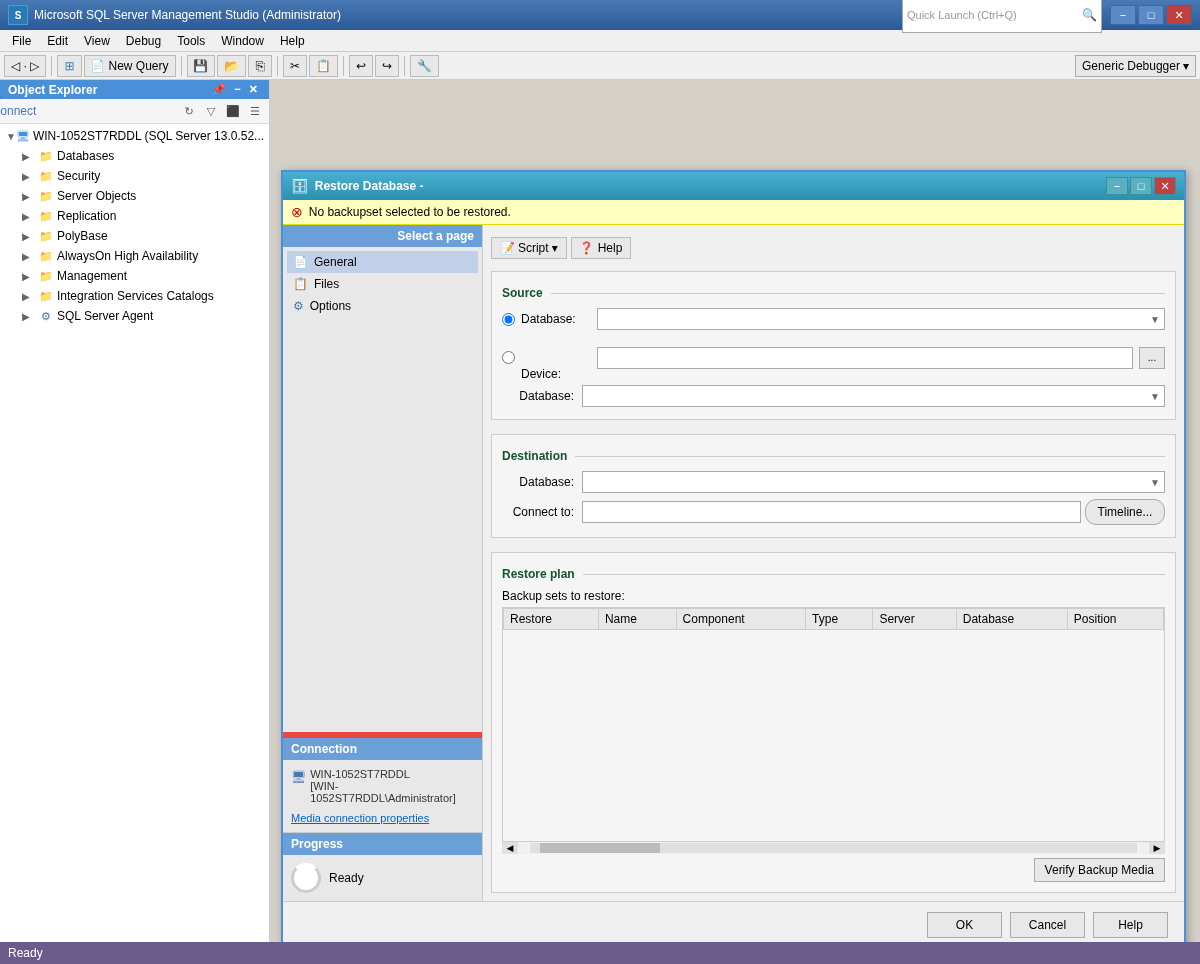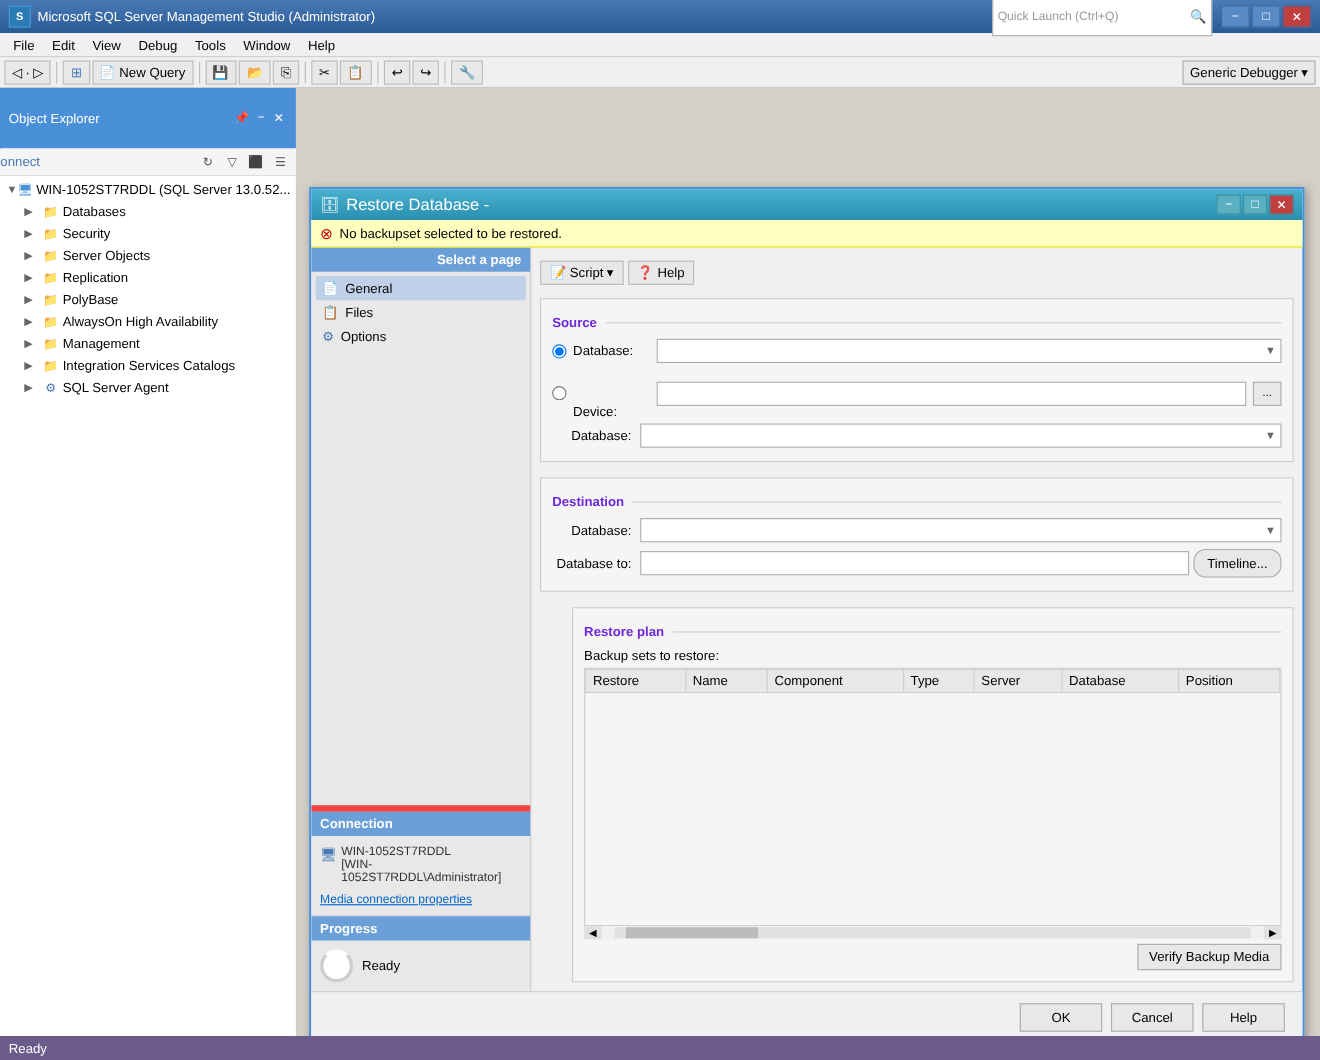--- a/index.html
+++ b/index.html
@@ -47,23 +47,23 @@
 
     
     .main-content { display: flex; height: calc(964px - 80px); }
 
     
     .object-explorer {
       width: 270px; background: white; border-right: 1px solid #ccc;
       display: flex; flex-direction: column;
     }
     .oe-header {
-      background: #4a90d9; color: white; padding: 20px 8px;
+      background: #4a90d9; color: white; padding: 2px 8px;
       display: flex; align-items: center; justify-content: space-between;
-      font-weight: normal; font-size: 12px;
+      font-weight: bold; font-size: 12px;
     }
     .oe-header-controls { display: flex; gap: 2px; }
     .oe-header-btn { color: white; cursor: pointer; padding: 1px 3px; font-size: 11px; }
     .oe-toolbar {
       background: #f5f5f5; padding: 2px 4px; display: flex; align-items: center;
       border-bottom: 1px solid #ddd; gap: 2px;
     }
     .oe-toolbar-btn {
       width: 20px; height: 20px; display: flex; align-items: center;
       justify-content: center; cursor: pointer; border: 1px solid transparent;
@@ -89,21 +89,21 @@
       background: #f0f0f0; border: 2px solid #4a90d9;
       display: flex; flex-direction: column;
       box-shadow: 2px 2px 8px rgba(0,0,0,0.3);
     }
     .dialog-title-bar {
       background: linear-gradient(to bottom, #4ab0d0, #2a90b0);
       height: 28px; display: flex; align-items: center;
       padding: 0 8px; color: white;
     }
     .dialog-title-icon { margin-right: 6px; font-size: 14px; }
-    .dialog-title-text { flex: 1; font-weight: normal; font-size: 15px; }
+    .dialog-title-text { flex: 1; font-weight: bold; font-size: 12px; }
     .dialog-title-controls { display: flex; gap: 2px; }
     .dialog-title-btn {
       width: 22px; height: 18px; background: #5ab0c0; border: 1px solid #3a90a0;
       color: white; cursor: pointer; display: flex; align-items: center; justify-content: center; font-size: 11px;
     }
     .dialog-title-btn.close-btn { background: #c04040; }
 
     .error-bar {
       background: #ffffc0; border-bottom: 1px solid #e0e000;
       padding: 4px 8px; display: flex; align-items: center; gap: 6px;
@@ -160,21 +160,21 @@
     .field-browse {
       width: 26px; height: 22px; border: 1px solid #aaa; background: #e8e8e8;
       display: flex; align-items: center; justify-content: center; cursor: pointer; font-size: 10px;
     }
 
     .radio-row { display: flex; align-items: center; margin-bottom: 4px; gap: 6px; }
     .radio-row input[type=radio] { cursor: pointer; }
 
     
     .section-divider { display: flex; align-items: center; margin: 4px 0 8px 0; }
-    .section-divider-text { font-size: 12px; font-weight: bold; color: #6d28d9; padding-right: 8px; white-space: nowrap; }
+    .section-divider-text { font-size: 12px; font-weight: bold; color: #14532d; padding-right: 8px; white-space: nowrap; }
     .section-divider-line { flex: 1; height: 1px; background: #ccc; }
 
     
     .restore-table { width: 100%; border-collapse: collapse; font-size: 11px; }
     .restore-table th {
       background: #e8e8e8; border: 1px solid #ccc; padding: 3px 6px;
       text-align: left; font-weight: normal; white-space: nowrap;
     }
     .table-container { border: 1px solid #ccc; overflow-x: auto; flex: 1; min-height: 200px; }
     .table-scroll { height: 12px; background: #f0f0f0; display: flex; align-items: center; }
@@ -474,29 +474,29 @@
             <div class="section-divider-line"></div>
           </div>
           <div class="field-row">
             <span class="field-label" style="width:80px;text-align:right;padding-right:8px;">Database:</span>
             <div class="field-dropdown" style="border:1px solid #aaa; background:white; height:22px; flex:1;">
               <span></span>
               <span class="dropdown-arrow">▼</span>
             </div>
           </div>
           <div class="field-row">
-            <span class="field-label" style="width:80px;text-align:right;padding-right:8px;">Database to:</span>
+            <span class="field-label" style="width:80px;text-align:right;padding-right:8px;">Connect to:</span>
             <input type="text" class="field-input" style="flex: 1 1 0%;">
             <button class="footer-btn" style="width:80px;margin-left:4px;border-radius:11px;">
               <span>Timeline...</span>
             </button>
           </div>
         </div>
 
-        <div style="border:1px solid #ccc; padding:10px 10px 6px 10px; background:#f5f5f5; flex:1; display:flex; flex-direction:column;margin-left:29px;">
+        <div style="border:1px solid #ccc; padding:10px 10px 6px 10px; background:#f5f5f5; flex:1; display:flex; flex-direction:column;">
           <div class="section-divider">
             <span class="section-divider-text">Restore plan</span>
             <div class="section-divider-line"></div>
           </div>
           <div style="margin-bottom:4px;">
             <span>Backup sets to restore:</span>
           </div>
           <div class="table-container">
             <table class="restore-table">
               <thead>

